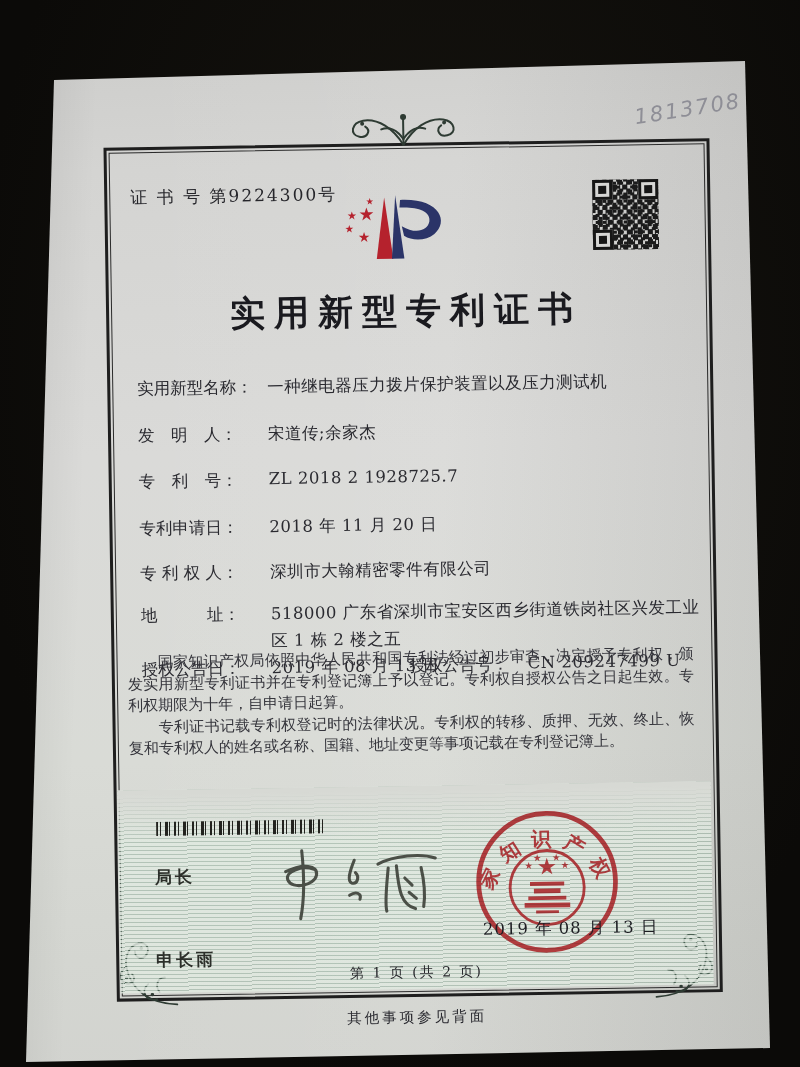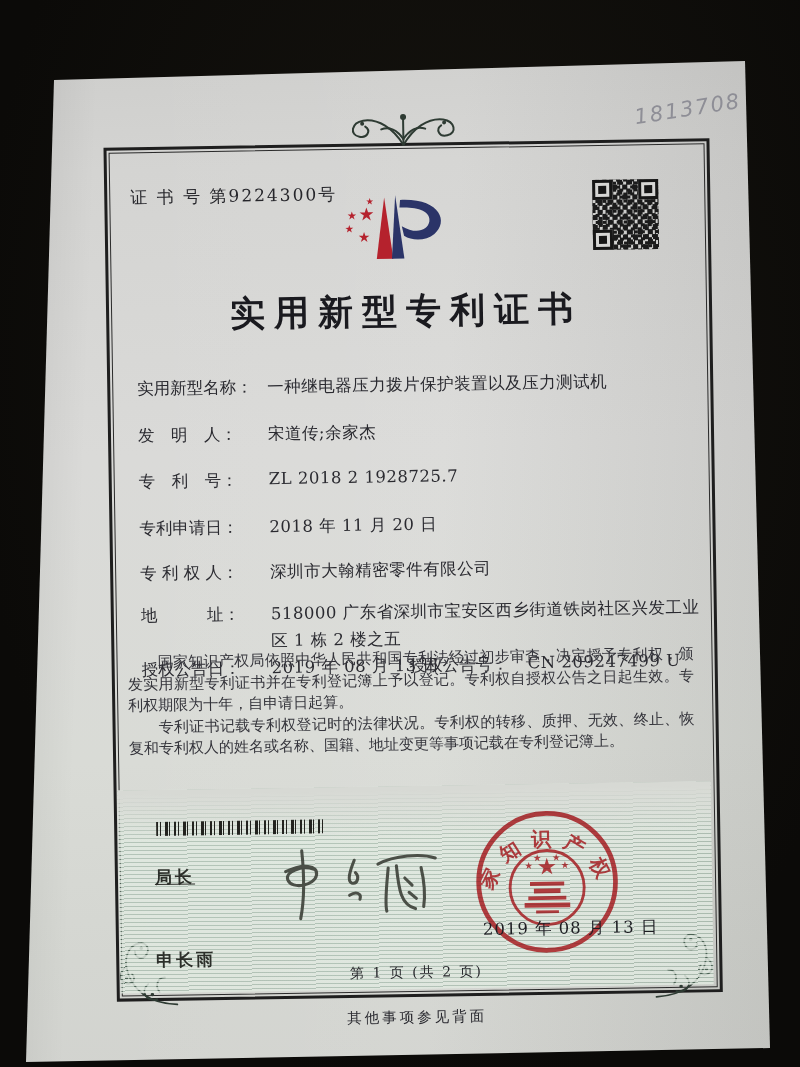--- a/index.html
+++ b/index.html
@@ -71,21 +71,21 @@
   .barcode{
     position:absolute;left:152px;top:818px;width:168px;height:14px;
     background:repeating-linear-gradient(90deg,
       #23231f 0 2px, rgba(0,0,0,0) 2px 4px,
       #23231f 4px 5px, rgba(0,0,0,0) 5px 9px,
       #23231f 9px 12px, rgba(0,0,0,0) 12px 13px,
       #23231f 13px 14px, rgba(0,0,0,0) 14px 18px);
   }
 
   .director{position:absolute;left:150px;font-size:17px;font-weight:700;color:#2c2f2a;letter-spacing:3px;}
-  .director.t{top:862px;text-decoration:underline;} .director.n{top:945px;}
+  .director.t{top:862px;} .director.n{top:945px;}
 
   .signature{position:absolute;left:252px;top:840px;width:195px;height:84px;}
 
   .seal{position:absolute;left:466px;top:808px;width:152px;height:152px;mix-blend-mode:multiply;opacity:.92;}
   .seal-date{position:absolute;left:477px;top:920px;font-size:16.5px;color:#1d1d23;letter-spacing:1px;z-index:5;}
 
   .page-num{position:absolute;left:110px;top:964px;width:600px;text-align:center;font-size:14px;color:#26262b;letter-spacing:2px;}
   .back-note{position:absolute;left:110px;top:1008px;width:600px;text-align:center;font-size:14.5px;color:#2a2a30;letter-spacing:3px;}
 
   .ornament{position:absolute;}

